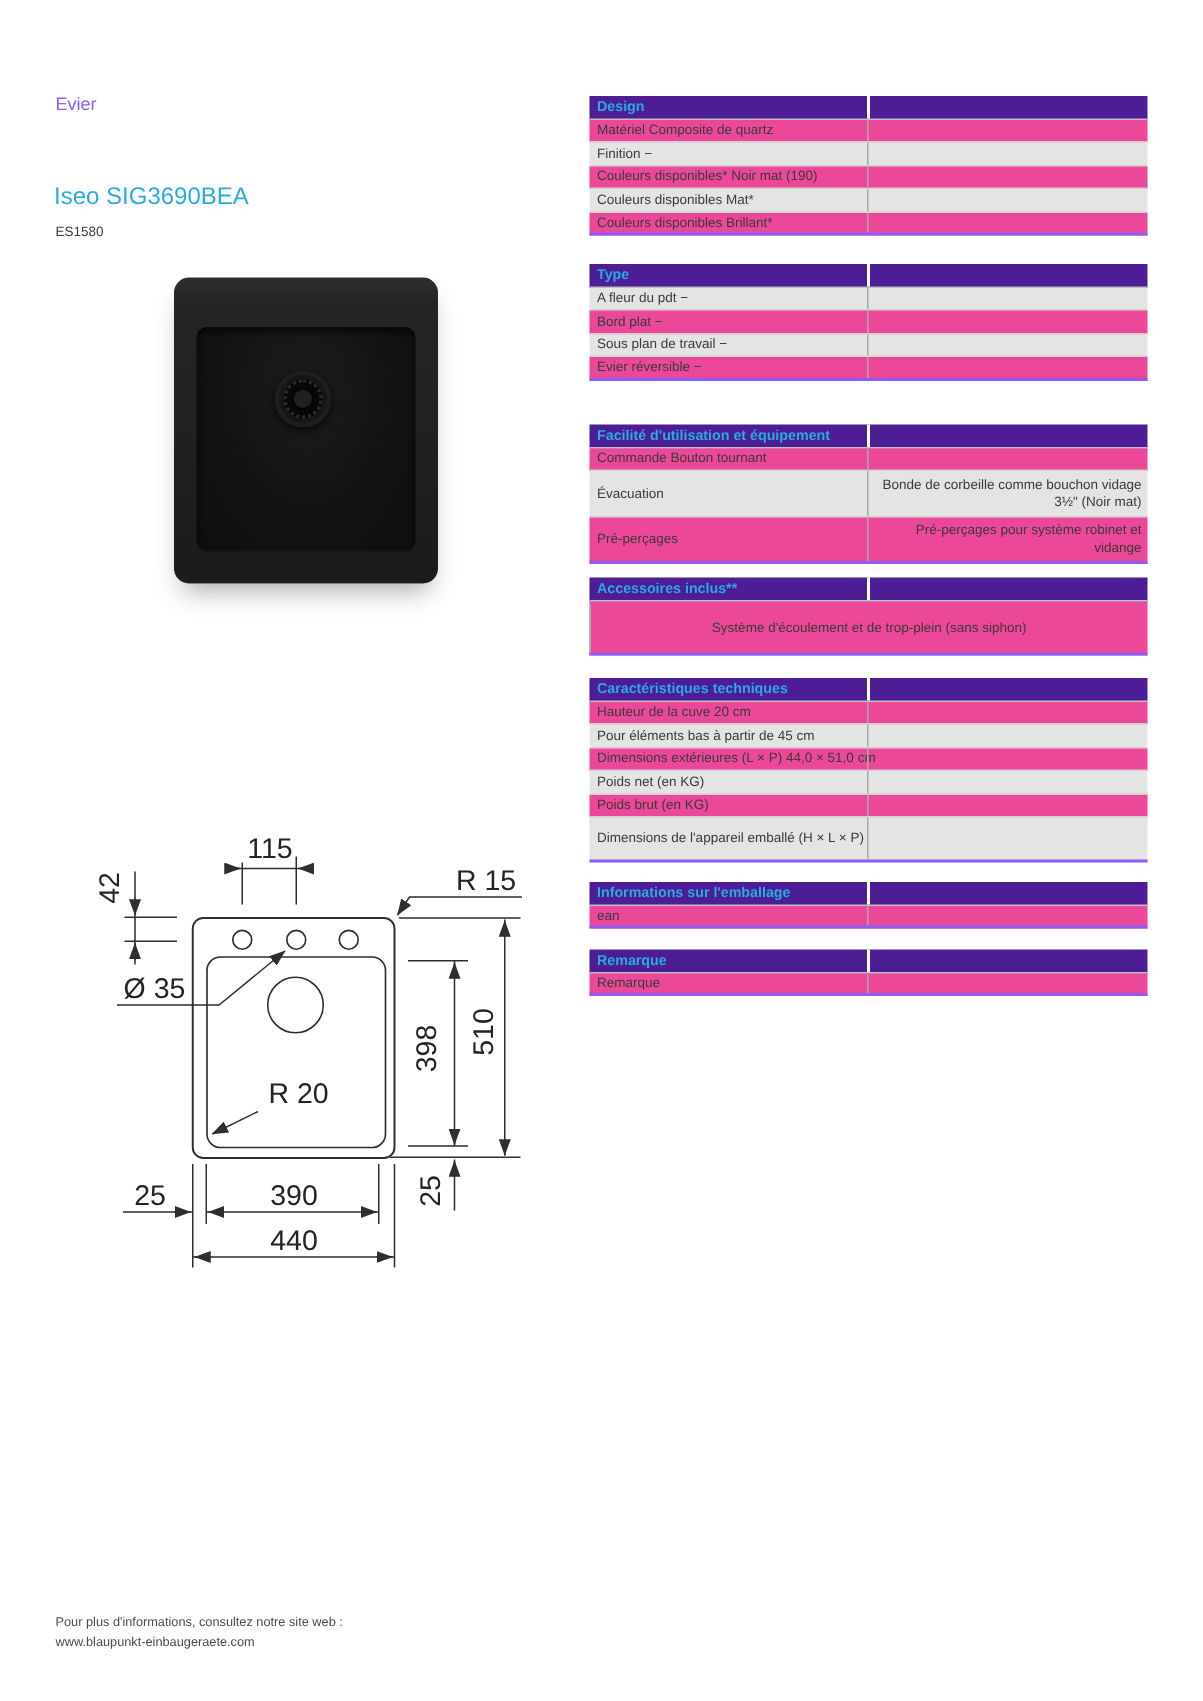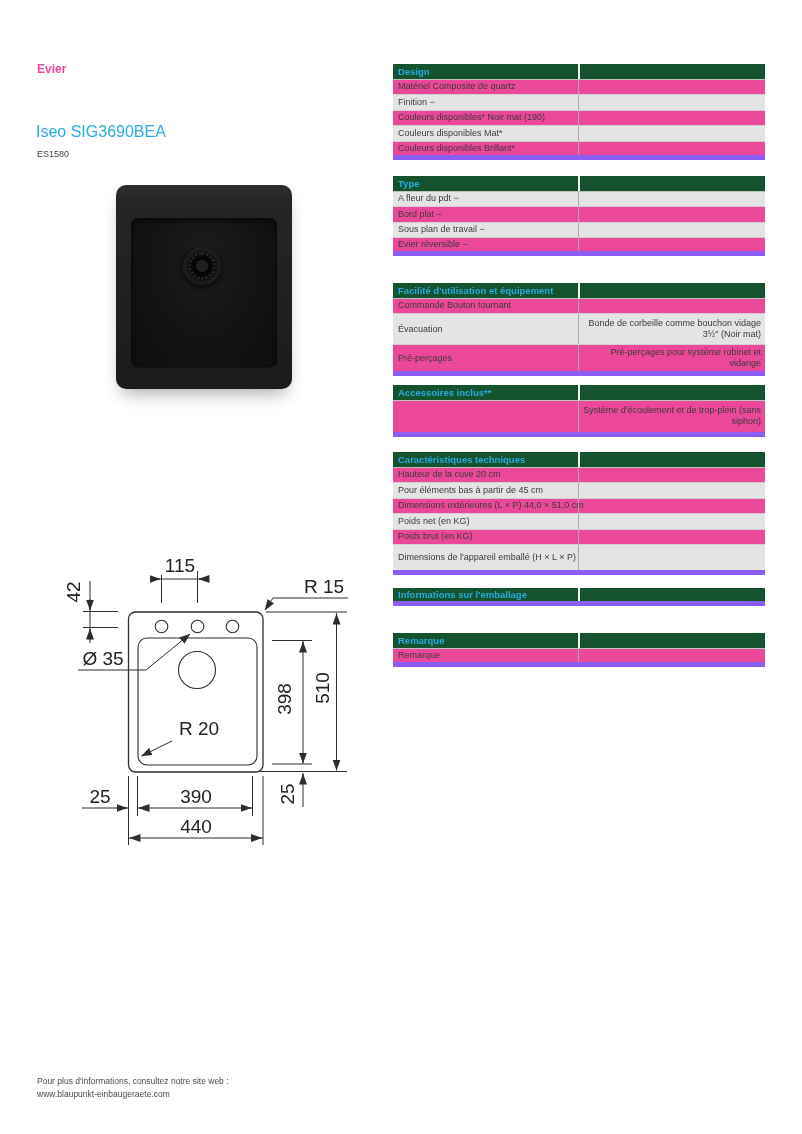--- a/index.html
+++ b/index.html
@@ -3,21 +3,21 @@
 <meta charset="utf-8">
 <style>
   html,body { margin:0; padding:0; background:#888; }
   .page {
     position:relative; width:802px; height:1134px; margin:0 auto;
     background:#ffffff; overflow:hidden;
     font-family:"Liberation Sans", sans-serif; color:#3a3a3a;
   }
 
   
-  .category-title { position:absolute; left:37px; top:62px; font-size:12px; font-weight:bold; color:#ec4899; }
+  .category-title { position:absolute; left:37px; top:62px; font-size:12px; font-weight:normal; color:#8b5cf6; }
   .product-name   { position:absolute; left:36px; top:123px; font-size:16px; color:#29abe2; }
   .product-code   { position:absolute; left:37px; top:149px; font-size:9px; color:#3c3c3c; }
 
   
   .sink {
     position:absolute; left:116px; top:185px; width:176px; height:204px;
     background:linear-gradient(180deg,#2e2e30 0%,#252527 8%,#202022 55%,#1b1b1d 100%);
     border-radius:10px;
     box-shadow:0 10px 18px -6px rgba(0,0,0,0.35);
   }
@@ -40,36 +40,36 @@
     position:absolute; left:50%; top:50%; width:12px; height:12px; margin:-6px 0 0 -6px;
     border-radius:50%; background:#202022; box-shadow:0 1px 2px #000;
   }
 
   
   .spec-table { position:absolute; left:393px; width:372px; }
   .trow {
     display:flex; align-items:stretch; box-sizing:border-box;
     min-height:15.5px; border-bottom:1px solid #d0d0d0; background:#ec4899;
   }
-  .trow:last-child { border-bottom:5px solid #8b5cf6; }
+  .trow:last-child { border-bottom:2px solid #8b5cf6; }
   .tl {
     width:185px; box-sizing:border-box; padding:1px 2px 1px 5px;
     font-size:9px; line-height:11px; display:flex; align-items:center;
   }
   .tr {
     flex:1; box-sizing:border-box; border-left:1px solid #a9a9a9; padding:1px 4px;
     font-size:9px; line-height:11.5px; display:flex; align-items:center;
     justify-content:center; text-align:right;
   }
-  .thead { background:#14532d; border-bottom:1px solid #c0c0c0; }
+  .thead { background:#4c1d95; border-bottom:1px solid #c0c0c0; }
   .thead .tl { color:#29abe2; font-weight:bold; font-size:9.5px; white-space:nowrap; }
   .thead .tr { border-left:2px solid #ffffff; }
   .shade { background:#e4e4e4; }
   .tall31 { min-height:31px; }
-  .tall36 { min-height:36px; }
+  .tall36 { min-height:36px;flex-direction:column; }
   .tall29 { min-height:29.5px; }
   .nowrap-cell { white-space:nowrap; overflow:visible; }
 
   
   .drawing { position:absolute; left:50px; top:548px; }
   .drawing text { font-family:"Liberation Sans", sans-serif; font-size:19px; fill:#232323; }
   .dln { stroke:#2e2e2e; stroke-width:1; fill:none; }
   .dshape { stroke:#2e2e2e; stroke-width:1.3; fill:none; }
   .dshape2 { stroke:#2e2e2e; stroke-width:1.1; fill:none; }
 
@@ -203,20 +203,24 @@
       <div class="tl">Dimensions de l'appareil emballé (H × L × P)</div>
       <div class="tr"></div>
     </div>
   </div>
 
   <div class="spec-table" style="top:588px">
     <div class="trow thead">
       <div class="tl">Informations sur l'emballage</div>
       <div class="tr"></div>
     </div>
+    <div class="trow">
+      <div class="tl">ean</div>
+      <div class="tr"></div>
+    </div>
   </div>
 
   <div class="spec-table" style="top:633px">
     <div class="trow thead">
       <div class="tl">Remarque</div>
       <div class="tr"></div>
     </div>
     <div class="trow">
       <div class="tl">Remarque</div>
       <div class="tr"></div>

